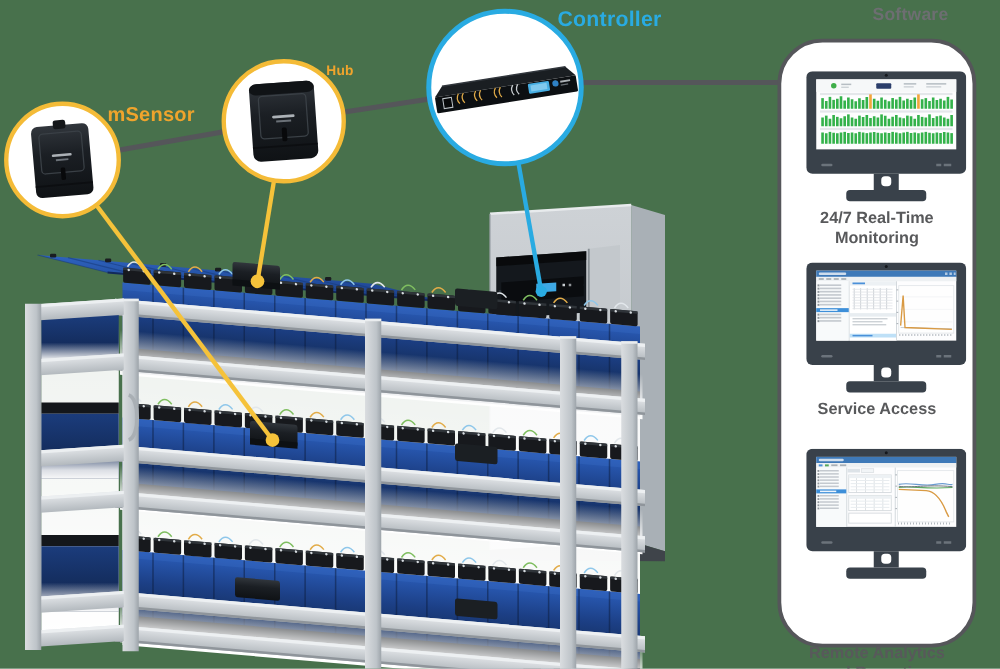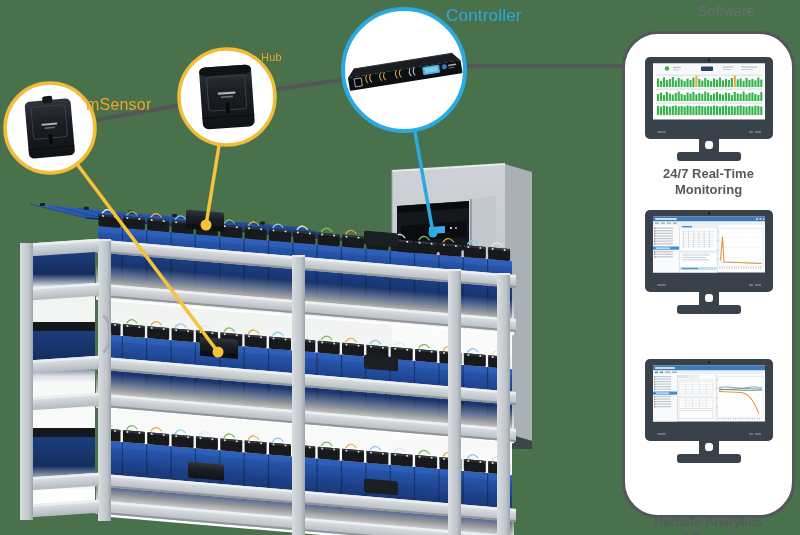--- a/index.html
+++ b/index.html
@@ -1,24 +1,24 @@
 <!DOCTYPE html>
 <html><head>
 <meta charset="utf-8">
 <style>
   html,body{margin:0;padding:0;}
   body{width:800px;height:535px;overflow:hidden;font-family:"Liberation Sans",sans-serif;}
   #stage{position:relative;width:800px;height:535px;overflow:hidden;}
   #scene{position:absolute;left:0;top:0;}
-  .label{position:absolute;font-weight:normal;letter-spacing:.2px;}
-  .label-msensor{left:86px;top:96px;font-size:16px;color:#F0A42C;}
+  .label{position:absolute;font-weight:bold;letter-spacing:.2px;}
+  .label-msensor{left:86px;top:84px;font-size:16px;color:#F0A42C;}
   .label-hub{left:261px;top:51px;font-size:11px;color:#F0A42C;}
   .label-controller{left:446px;top:6px;font-size:17px;color:#29ABE2;}
   .label-software{left:698px;top:3px;font-size:14px;color:#6D6E71;}
-  .panel{position:absolute;left:622px;top:31px;width:173px;height:487px;background:#fff;
+  .panel{position:absolute;left:622px;top:31px;width:159px;height:487px;background:#fff;
          border:3px solid #55565A;border-radius:36px;box-sizing:border-box;}
   .monitor{position:absolute;left:20px;width:128px;height:106px;}
   .m1{top:23px;} .m2{top:176px;} .m3{top:325px;}
   .caption{position:absolute;left:0;right:0;text-align:center;font-size:13px;font-weight:bold;
            color:#58595B;line-height:1.22;}
   .c1{top:132px;} .c2{top:285px;} .c3{top:436px;margin-top:44px;}
   .caption span{display:inline-block;max-width:130px;}
 </style>
 </head>
 <body>
@@ -912,20 +912,21 @@
             <rect x="102.5" y="50.7" width="0.7" height="1.6" fill="#A9B0B6"></rect>
             <rect x="104.9" y="50.7" width="0.7" height="1.6" fill="#A9B0B6"></rect>
             <rect x="107.3" y="50.7" width="0.7" height="1.6" fill="#A9B0B6"></rect>
           </g>
       <rect x="64.2" y="15" width="1.4" height="0.8" fill="#A9B0B6"></rect>
           <rect x="64.2" y="24" width="1.4" height="0.8" fill="#A9B0B6"></rect>
           <rect x="64.2" y="33" width="1.4" height="0.8" fill="#A9B0B6"></rect>
           <rect x="64.2" y="42" width="1.4" height="0.8" fill="#A9B0B6"></rect>
     </g>
   </svg>
+  <div class="caption c2"><span>Service Access</span></div>
 
   <svg class="monitor m3" width="128" height="106" viewBox="0 0 128 106">
     <rect x="0" y="0" width="128" height="82" rx="5" fill="#39414A"></rect>
     <circle cx="64" cy="3.2" r="1.2" fill="#15181D"></circle>
     <rect x="12" y="74" width="9" height="2" rx="1" fill="#8D959C" opacity="0.6"></rect>
     <rect x="104" y="74" width="4" height="2" fill="#8D959C" opacity="0.6"></rect>
     <rect x="110" y="74" width="6" height="2" fill="#8D959C" opacity="0.6"></rect>
     <rect x="54" y="82" width="20" height="13" fill="#39414A"></rect>
     <rect x="60" y="84" width="8" height="8" rx="3" fill="#FFFFFF"></rect>
     <rect x="32" y="95" width="64" height="9" rx="3" fill="#39414A"></rect>

